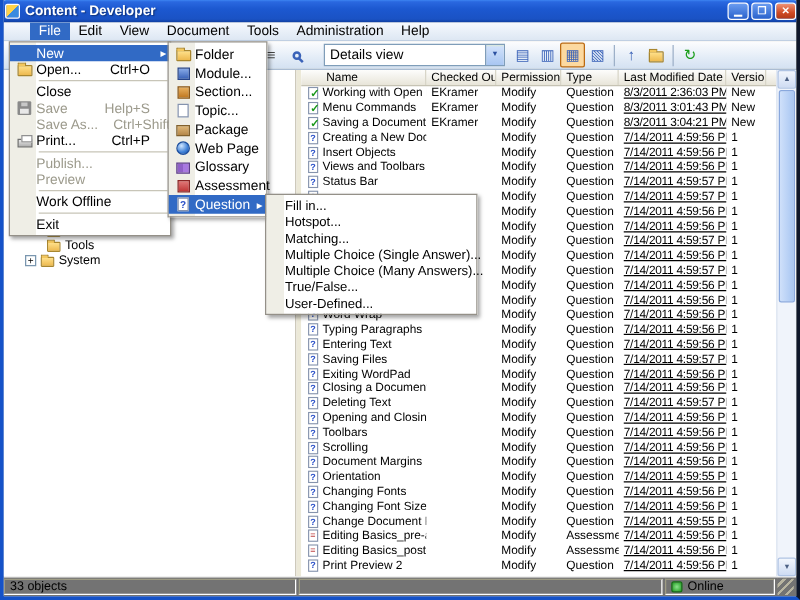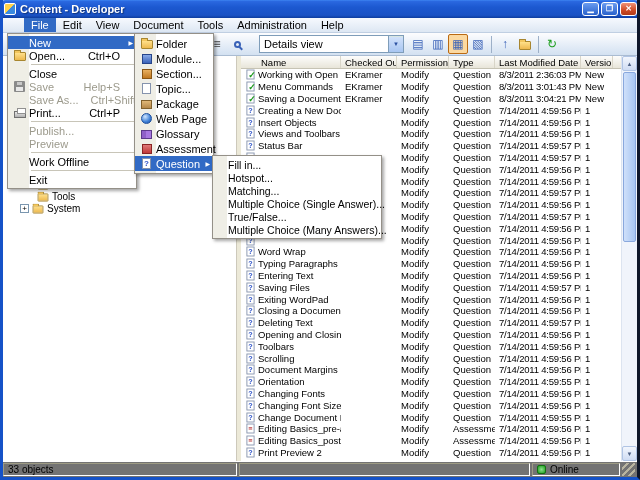--- a/index.html
+++ b/index.html
@@ -85,21 +85,21 @@
   .hcell:nth-child(4){width:46px;}
   .hcell:nth-child(5){width:86px;}
   .hcell:nth-child(6){width:32px;}
   .tbody{flex:1;overflow:hidden;padding-right:16px;}
   .trow{height:11.8px;display:flex;align-items:center;font-size:9.5px;}
   .tcell{white-space:nowrap;overflow:hidden;flex:none;padding-left:4px;}
   .tcell.name{width:100px;display:flex;align-items:center;gap:3px;padding-left:5px;}
   .tcell:nth-child(2){width:56px;}
   .tcell:nth-child(3){width:52px;}
   .tcell:nth-child(4){width:46px;}
-  .tcell:nth-child(5){width:86px;letter-spacing:-0.2px;}
+  .tcell:nth-child(5){width:86px;letter-spacing:-0.2px;text-decoration:underline;}
   .tcell:nth-child(6){width:32px;}
   .ric{transform:scale(0.9);}
   
   .vscroll{position:absolute;right:0;top:0;bottom:0;width:16px;background:#f0f4fb;border-left:1px solid #dce4f0;
     display:flex;flex-direction:column;}
   .sbtn{height:15px;background:linear-gradient(#f2f6fd,#cfdcf3);border:1px solid #b0c4e4;border-radius:2px;
     font-size:6px;color:#4d6185;display:flex;align-items:center;justify-content:center;flex:none;}
   .sthumb{margin:1px;height:170px;background:linear-gradient(90deg,#cfe0fa,#a8c6f2);border:1px solid #89a8dd;border-radius:2px;}
   .strack{flex:1;}
   
@@ -766,21 +766,25 @@
       <div class="menu-item">
         <span class="mi-ic"></span>
         <span>Matching...</span>
       </div>
       <div class="menu-item">
         <span class="mi-ic"></span>
         <span>Multiple Choice (Single Answer)...</span>
       </div>
       <div class="menu-item">
         <span class="mi-ic"></span>
+        <span>Multiple Choice (Many Answers)...</span>
+      </div>
+      <div class="menu-item">
+        <span class="mi-ic"></span>
         <span>True/False...</span>
       </div>
       <div class="menu-item">
         <span class="mi-ic"></span>
-        <span>Multiple Choice (Many Answers)...</span>
+        <span>User-Defined...</span>
       </div>
     </div>
 
 </div>
 
 </body></html>

